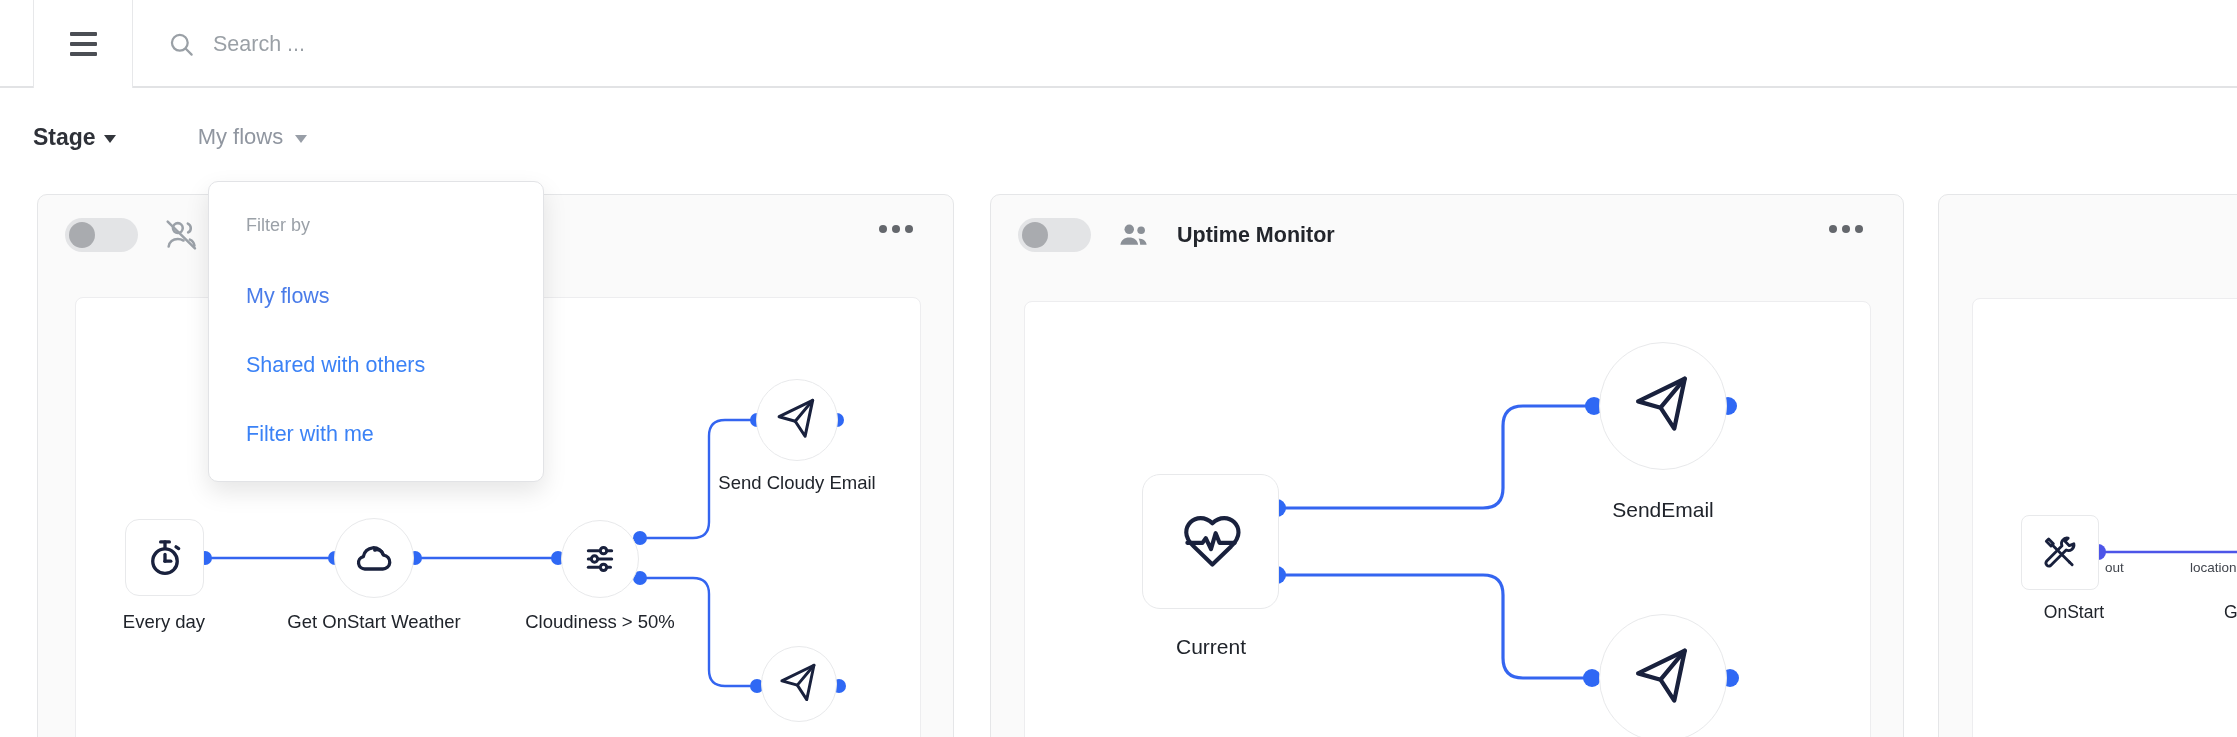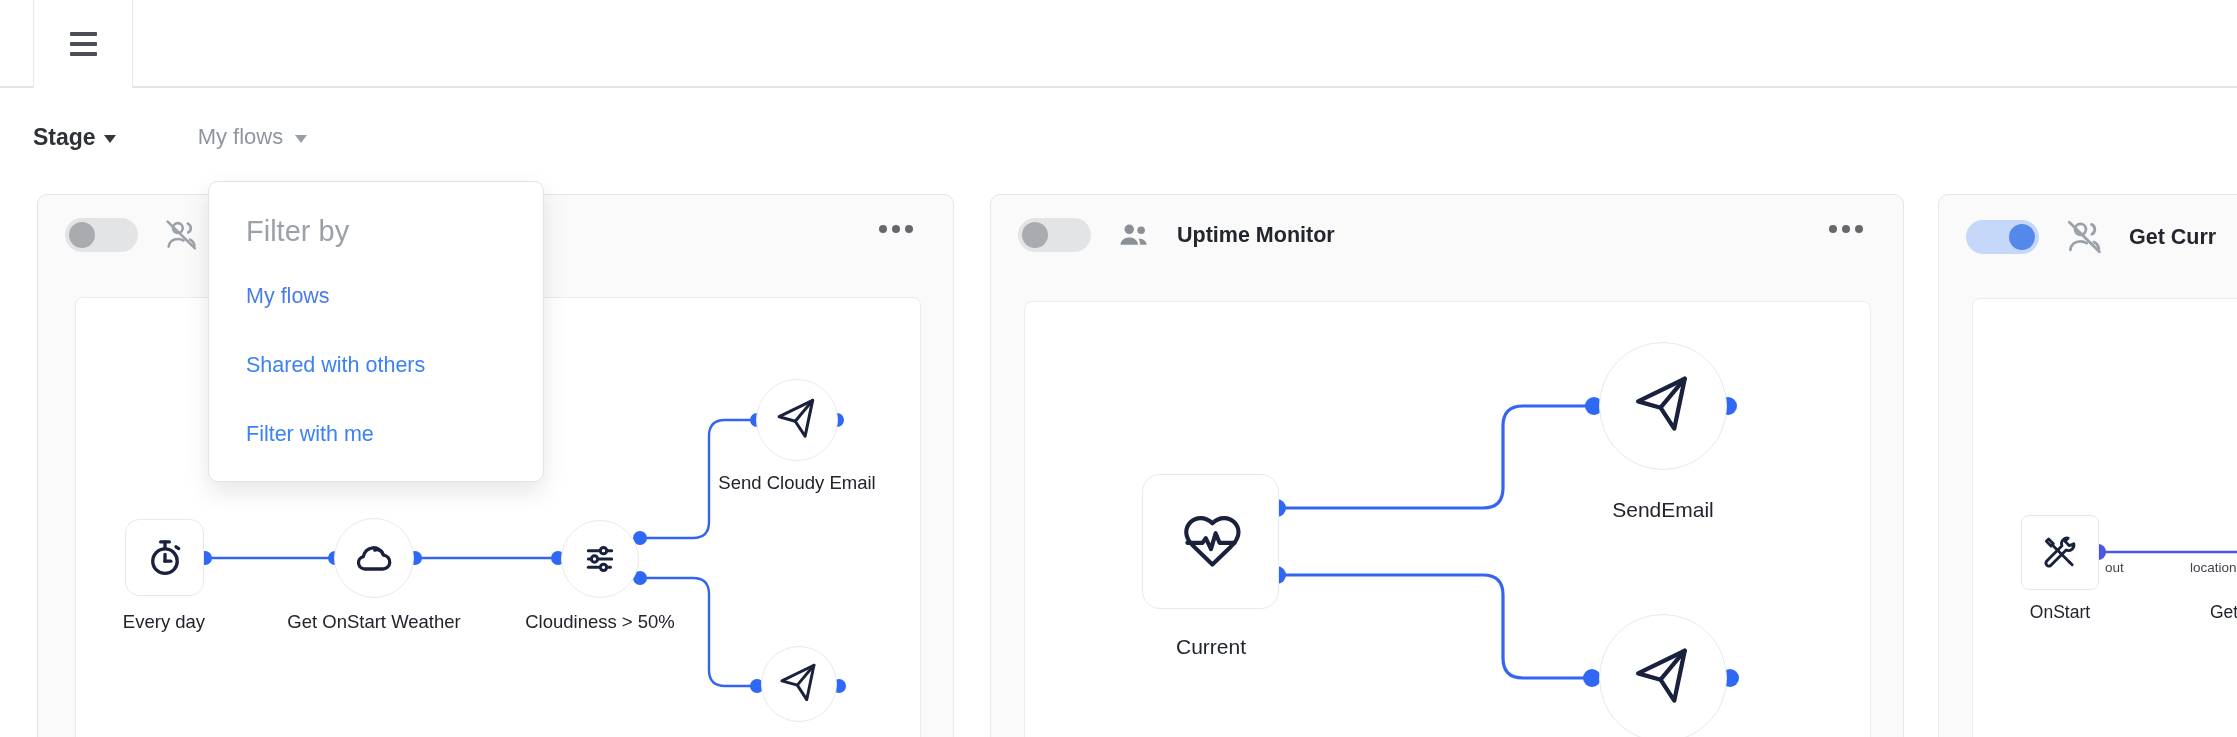--- a/index.html
+++ b/index.html
@@ -42,43 +42,50 @@
   .dots-menu i{width:8px;height:8px;border-radius:50%;background:#64676c;}
   .flow-area{position:absolute;background:#fff;border:1.5px solid #ededef;border-radius:8px;overflow:hidden;}
   .wire-layer{position:absolute;left:0;top:0;}
   .node-sq{position:absolute;background:#fff;border:1.5px solid #e8e9eb;display:flex;
            align-items:center;justify-content:center;color:#19213d;}
   .node-ci{position:absolute;background:#fff;border:1.5px solid #e8e9eb;border-radius:50%;
            display:flex;align-items:center;justify-content:center;color:#19213d;}
   .nlabel{position:absolute;transform:translateX(-50%);white-space:nowrap;
           font-size:18.5px;font-weight:500;color:#20242b;text-align:center;}
   .nlabel.big{font-size:21px;}
-  .nlabel.small{font-size:17.5px;}
+  .nlabel.small{font-size:17.5px;margin-left:14px;}
   .wlabel{position:absolute;font-size:13.5px;color:#41454d;white-space:nowrap;}
   
   .dropdown{position:absolute;left:208px;top:181px;width:336px;height:301px;background:#fff;
             border:1px solid #e2e3e6;border-radius:10px;box-shadow:0 10px 24px rgba(0,0,0,.10);z-index:10;}
-  .dd-header{position:absolute;left:37px;top:33px;font-size:29px;color:#9ba1a8;}
+  .dd-header{position:absolute;left:37px;top:33px;font-size:18px;color:#9ba1a8;}
   .dd-item{position:absolute;left:37px;font-size:21.5px;color:#3b82f6;cursor:pointer;white-space:nowrap;}
   .dd-item.selected{color:#4a7ce9;font-weight:500;}
   .icon-gray{color:#9ba1a8;}
   .icon-people{color:#8b9097;}
 </style>
 </head>
 <body>
 
 <div class="screen">
 
   <div class="topbar">
     <div class="hamburger-btn">
       <span class="hamburger-glyph">
           <span></span>
           <span></span>
           <span></span>
         </span>
+    </div>
+    <div class="search-wrap">
+      <svg width="27" height="27" viewBox="0 0 24 24" fill="none" stroke="#9aa0a6" stroke-width="2" stroke-linecap="round">
+        <circle cx="10.5" cy="10.5" r="7"></circle>
+          <path d="M15.8 15.8 21 21"></path>
+      </svg>
+      <input class="search-input" type="text" placeholder="Search ..." style="">
     </div>
   </div>
 
   <div class="filter-row">
     <div class="stage">
       <span class="lbl">Stage</span>
       <span class="caret"></span>
     </div>
     <div class="flowsfilter">
       <span class="lbl">My flows</span>
@@ -233,33 +240,20 @@
       <div class="node-ci" style="left:574px;top:312px;width:128px;height:128px;">
         <svg width="64" height="64" viewBox="0 0 24 24" fill="none" stroke="currentColor" stroke-width="1.6" stroke-linecap="round" stroke-linejoin="round" style="transform:rotate(-8deg);">
           <path d="M21.5 3 11 12.5"></path>
             <path d="M21.5 3 15 21l-4-8.5L3 9Z"></path>
         </svg>
       </div>
     </div>
   </div>
 
   <div class="card" style="left:1938px;width:620px;">
-    <div class="card-header">
-      <div class="toggle on">
-          <div class="knob"></div>
-        </div>
-      <svg class="icon-gray" width="42" height="42" viewBox="0 0 24 24" fill="none" stroke="currentColor" stroke-width="1.6" stroke-linecap="round" stroke-linejoin="round">
-        <circle cx="10" cy="7.6" r="3.1"></circle>
-          <path d="M4.2 19.3c.4-3 2.7-4.8 5.8-4.8 1.4 0 2.6.4 3.6 1"></path>
-        <path d="M16.3 4.8a3.1 3.1 0 0 1 .2 5.6"></path>
-          <path d="M17.6 14.9c1.6.6 2.6 1.9 2.9 3.9"></path>
-        <path d="M3.6 3.6 20.8 20.4"></path>
-      </svg>
-      <span class="card-title">Get Curr</span>
-    </div>
 
     <div class="flow-area" style="left:33px;top:103px;width:550px;height:495px;">
       <svg class="wire-layer" width="550" height="495" viewBox="0 0 550 495">
         <path d="M125 253 H550" fill="none" stroke="#4d55e8" stroke-width="2.4"></path>
         <circle cx="125" cy="253" r="8" fill="#4d55e8"></circle>
       </svg>
 
       <div class="node-sq" style="left:48px;top:216px;width:78px;height:75px;border-radius:8px;">
         <svg width="40" height="40" viewBox="0 0 24 24" fill="none" stroke="currentColor" stroke-width="1.7" stroke-linecap="round" stroke-linejoin="round">
           <path d="M5.2 3.6 3.8 5l2.8 2.8 1.4-1.4Z"></path>

